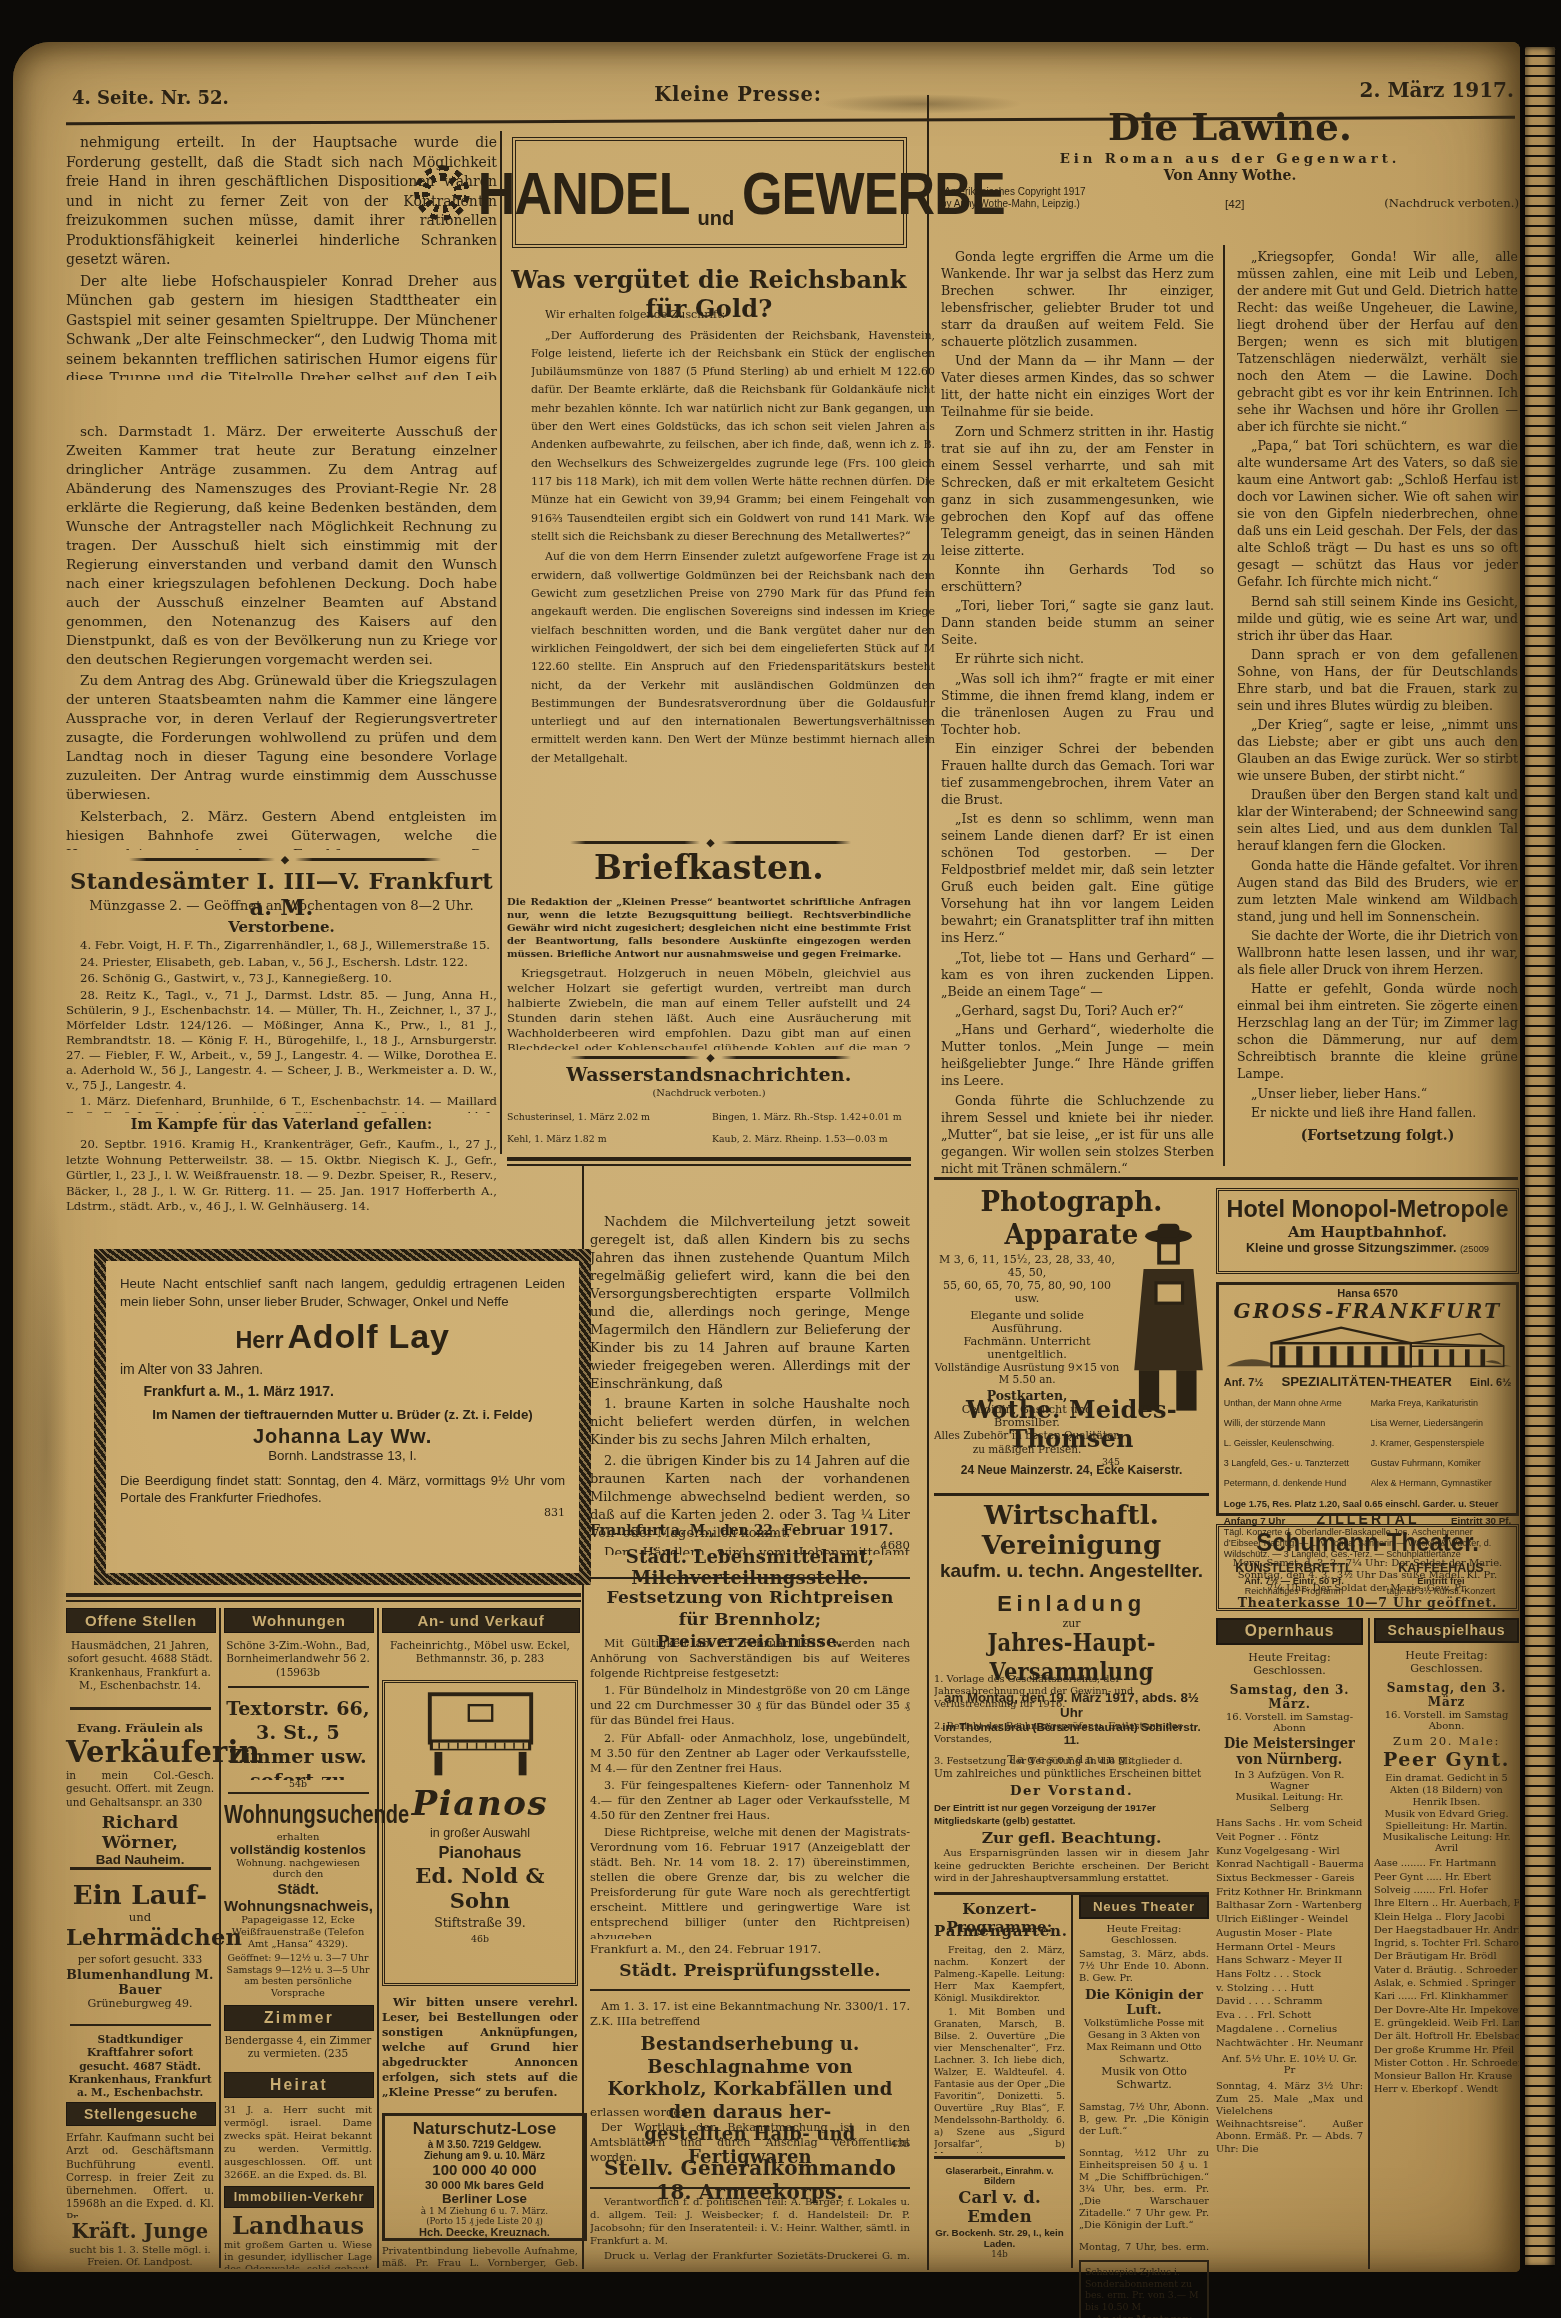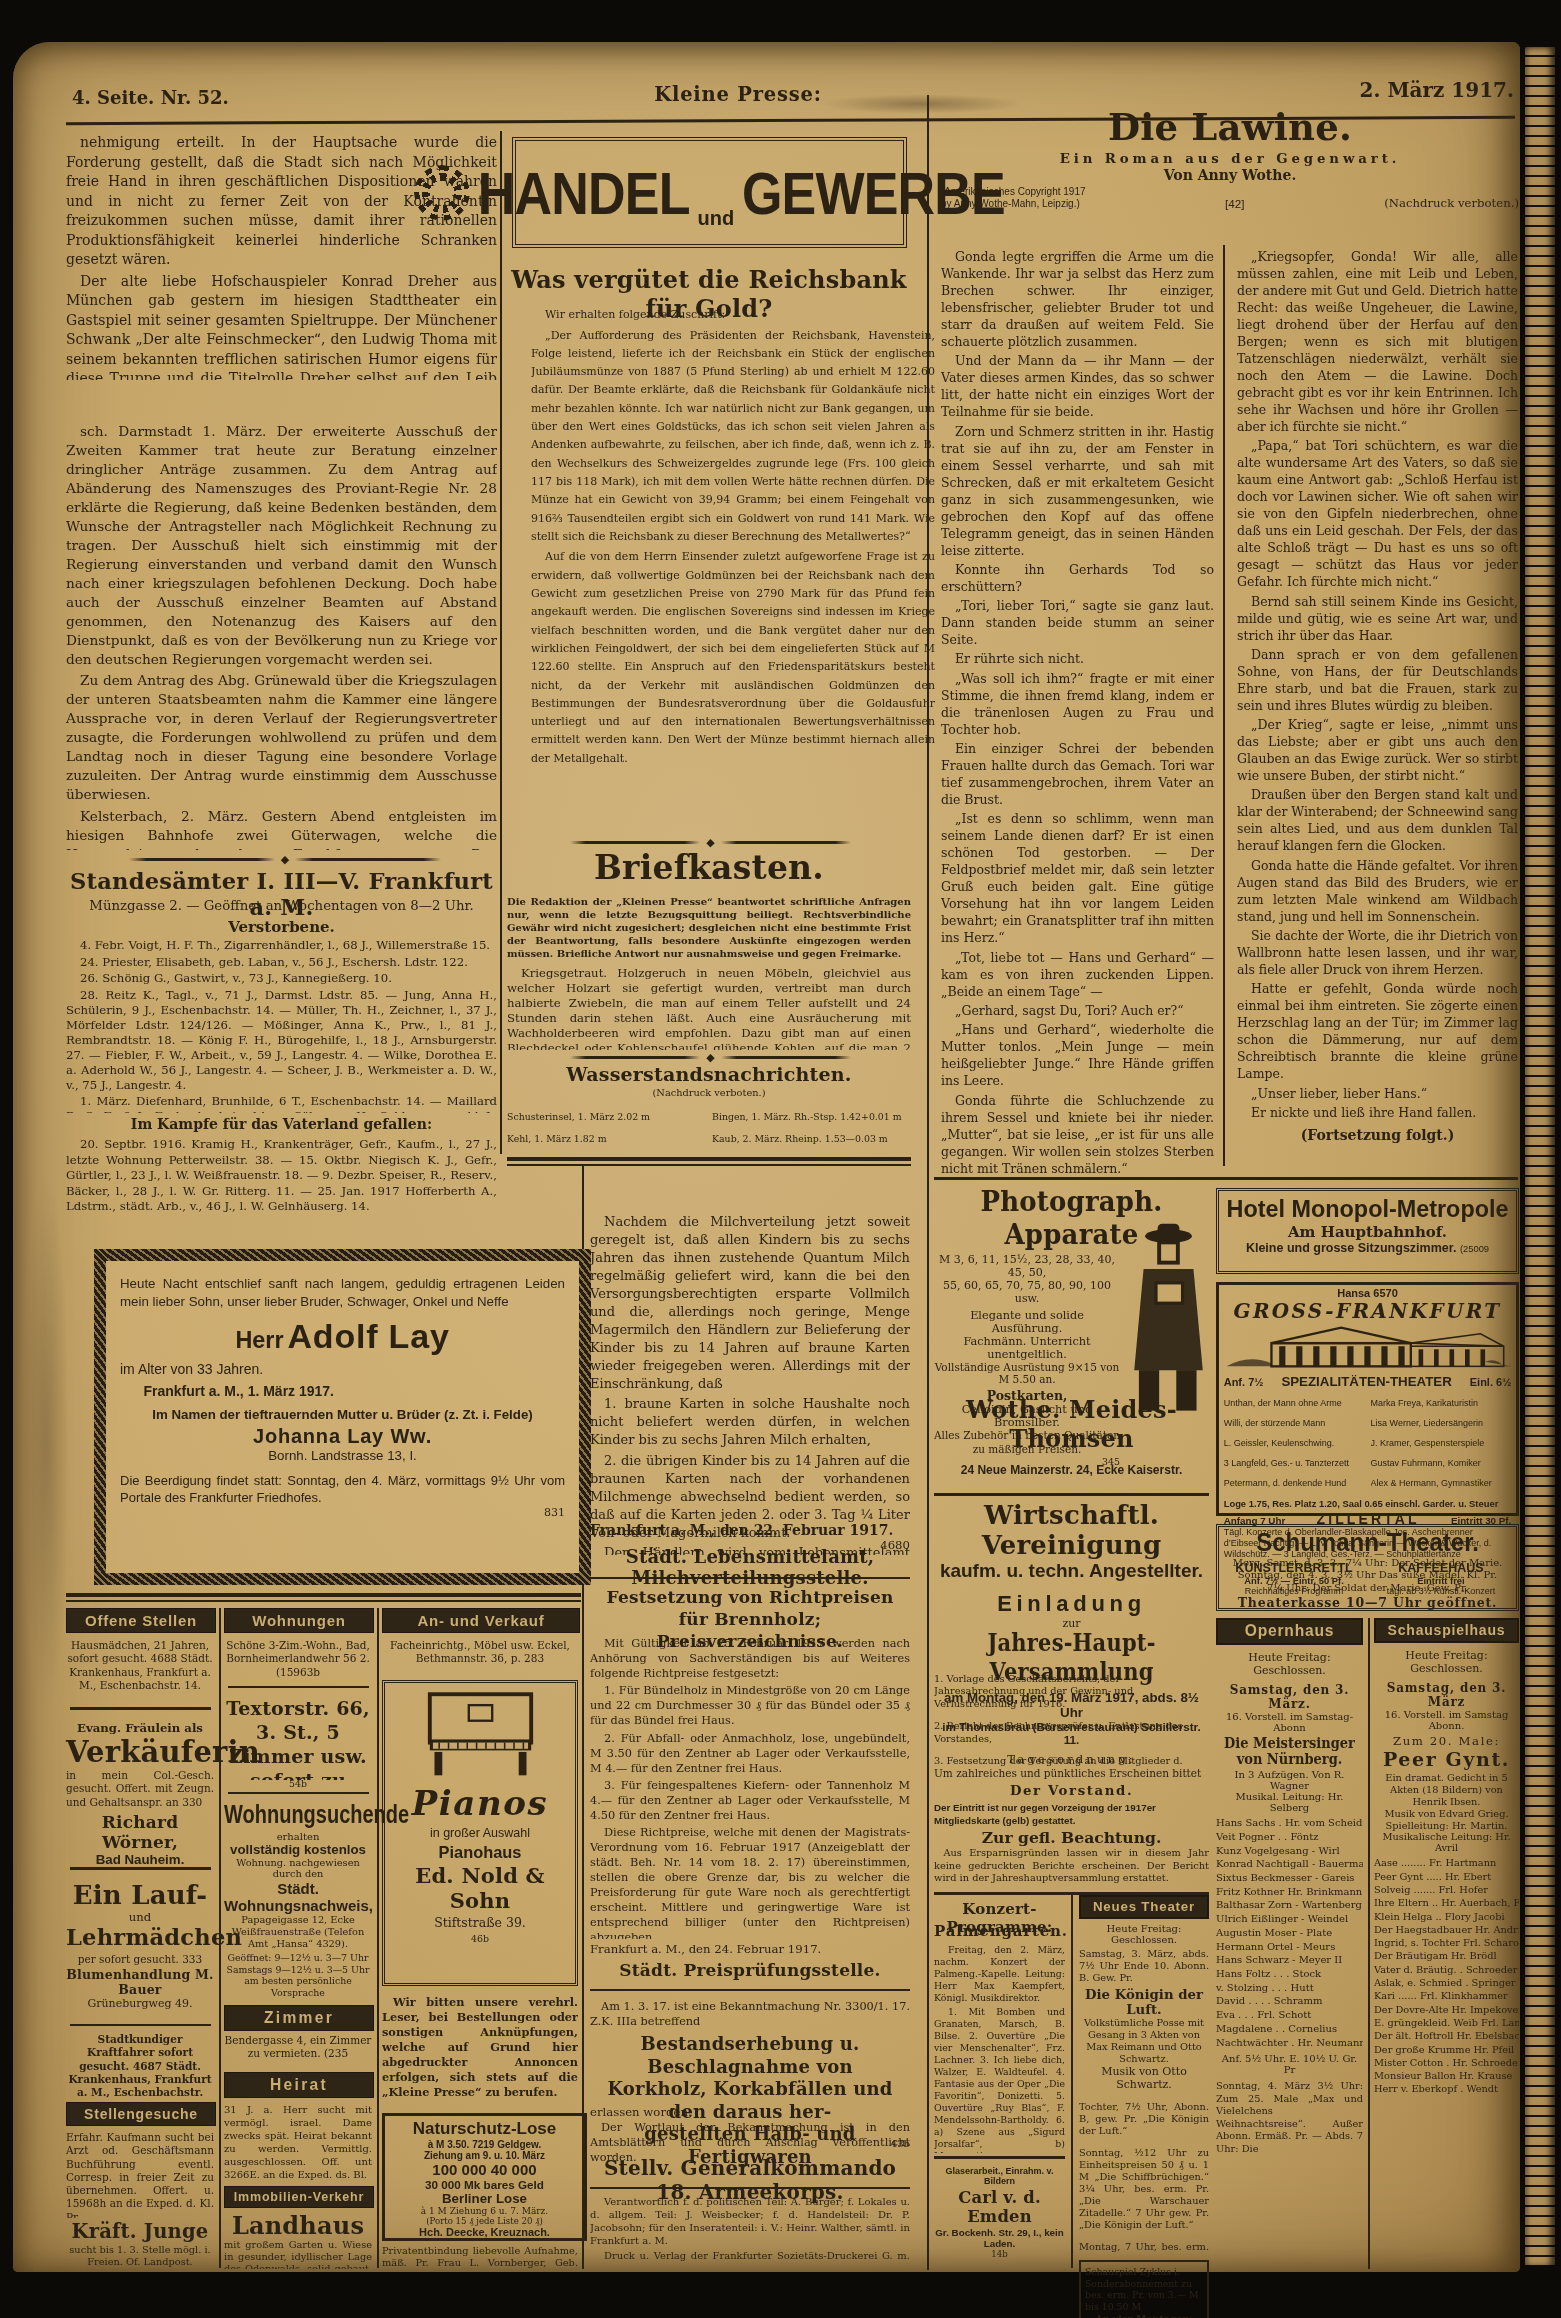--- a/index.html
+++ b/index.html
@@ -409,21 +409,21 @@
   <div class="rule" style="left:1071px;top:1895px;width:1.6px;height:373px;"></div>
 
   <div class="b" style="left:1079px;top:1895px;width:130px;">
     <div class="invhead" style="font-size:13.3px;padding:2.3px 0;border:2.3px solid #1e1810;">Neues Theater</div>
     <div class="ctr" style="font-size:10px;margin-top:4.7px;">Heute Freitag: Geschlossen.</div>
     <div style="font-size:9.8px;line-height:12px;margin-top:3.1px;text-align:justify;">Samstag, 3. März, abds. 7½ Uhr Ende 10. Abonn. B. Gew. Pr.</div>
     <div class="ctr bold" style="font-size:13.3px;margin-top:3.1px;">Die Königin der Luft.</div>
     <div class="ctr" style="font-size:9.8px;line-height:12px;">Volkstümliche Posse mit Gesang in 3 Akten von Max Reimann und Otto Schwartz.</div>
     <div class="ctr" style="font-size:11px;">Musik von Otto Schwartz.</div>
     <div class="clip" style="height:164px;font-size:9.8px;line-height:12px;text-align:justify;">
-        <p>Tochter, 7½ Uhr, Abonn. B, gew. Pr. „Die Königin der Luft.“</p>
+        <p>Samstag, 7½ Uhr, Abonn. B, gew. Pr. „Die Königin der Luft.“</p>
         <p>Sonntag, ½12 Uhr zu Einheitspreisen 50 ₰ u. 1 M „Die Schiffbrüchigen.“ 3¼ Uhr, bes. erm. Pr. „Die Warschauer Zitadelle.“ 7 Uhr gew. Pr. „Die Königin der Luft.“</p>
         <p>Montag, 7 Uhr, bes. erm. Pr. 1. Abend im Schauspiel-Zyklus „Hans im Schnakenloch.“ — Dienstag, 7½ U., Ab. A, gew. Pr. „Charlotte Stieglitz.“ — Mittwoch, 7½ U., Ab. A, gew. Pr. „Die Königin der Luft.“</p>
       </div>
     <div style="border:2.3px solid var(--ink);padding:3.9px;margin-top:4.7px;font-size:9.4px;line-height:11.7px;">
       <div>Schauspiel-Zyklus i. Sonderabonnement zu bes. erm. Pr. von 3.— M bis 10.50 M</div>
       <div class="ctr bold">An vier Montagen:</div>
       <div>Erste Vorstellung: Montag, 5. März: Hans im Schnakenloch. Näh. siehe Anschlagsäulen</div>
     </div>
   </div>
 

